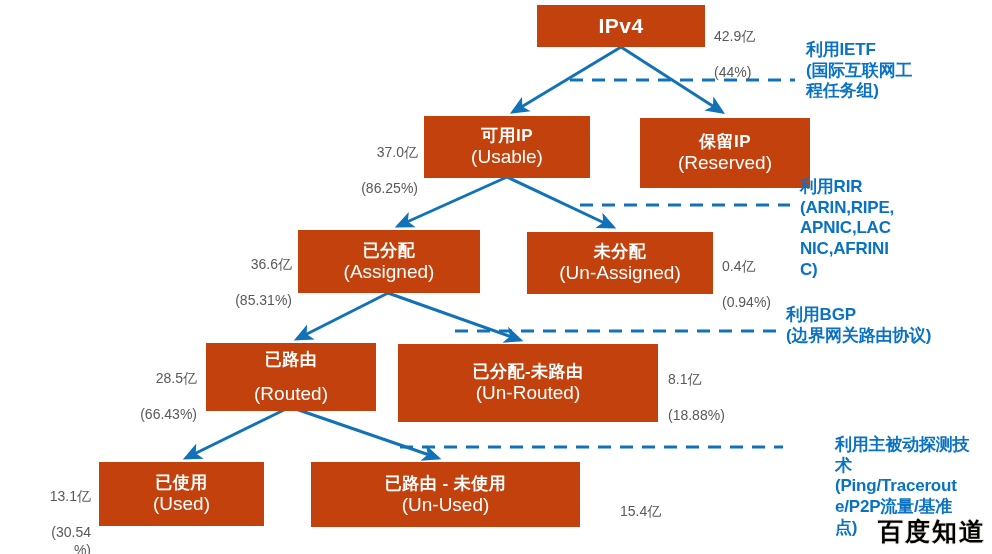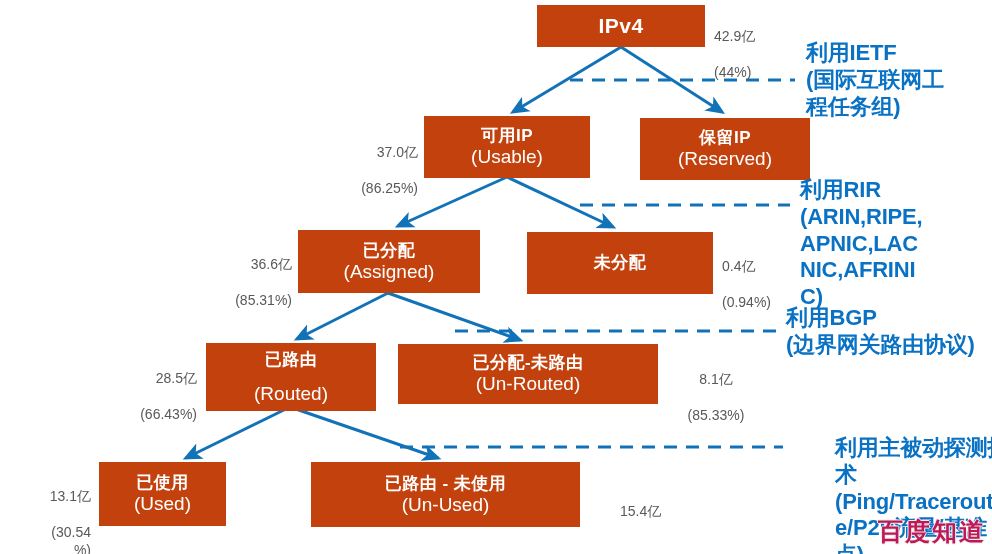--- a/index.html
+++ b/index.html
@@ -57,33 +57,33 @@
     color: #595959;
     font-size: 14px;
     line-height: 1.28;
     text-align: right;
     white-space: pre-line;
   }
   .annot {
     position: absolute;
     color: #0a72c4;
     font-weight: bold;
-    font-size: 22px;
+    font-size: 17px;
     line-height: 1.22;
     text-align: left;
     white-space: pre-line;
     letter-spacing: -0.2px;
   }
   #watermark {
     position: absolute;
     right: 6px;
     bottom: 6px;
     font-size: 25px;
     font-weight: bold;
-    color: #be185d;
+    color: #000000;
     letter-spacing: 2px;
     text-shadow:
       1px 0 0 #f3ece3, -1px 0 0 #f3ece3,
       0 1px 0 #f3ece3, 0 -1px 0 #f3ece3;
   }
 </style>
 </head>
 <body>
 
 <div id="stage">
@@ -115,45 +115,46 @@
 
   <div class="node root" style="left:537px; top:5px; width:168px; height:42px;">
     <span class="cn">IPv4</span>
   </div>
 
   <div class="node" style="left:424px; top:116px; width:166px; height:62px;">
     <span class="cn">可用IP</span>
     <span class="en">(Usable)</span>
   </div>
 
-  <div class="node" style="left:640px; top:118px; width:170px; height:62px;">
+  <div class="node" style="left:640px; top:118px; width:170px; height:70px;">
     <span class="cn">保留IP</span>
     <span class="en">(Reserved)</span>
   </div>
 
   <div class="node" style="left:298px; top:230px; width:182px; height:63px;">
     <span class="cn">已分配</span>
     <span class="en">(Assigned)</span>
   </div>
 
   <div class="node" style="left:527px; top:232px; width:186px; height:62px;">
     <span class="cn">未分配</span>
+    <span class="en">(Un-Assigned)</span>
   </div>
 
   <div class="node" style="left:206px; top:343px; width:170px; height:68px;gap:13px;">
     <span class="cn">已路由</span>
     <span class="en">(Routed)</span>
   </div>
 
-  <div class="node" style="left:398px; top:344px; width:260px; height:60px;">
+  <div class="node" style="left:398px; top:344px; width:260px; height:78px;">
     <span class="cn">已分配-未路由</span>
     <span class="en">(Un-Routed)</span>
   </div>
 
-  <div class="node" style="left:99px; top:462px; width:127px; height:64px;">
+  <div class="node" style="left:99px; top:462px; width:165px; height:64px;">
     <span class="cn">已使用</span>
     <span class="en">(Used)</span>
   </div>
 
   <div class="node" style="left:311px; top:462px; width:269px; height:65px;">
     <span class="cn">已路由 - 未使用</span>
     <span class="en">(Un-Used)</span>
   </div>
 
   <div class="stat" style="left:714px; top:10px; width:92px; text-align:left;">
@@ -174,23 +175,23 @@
   <div class="stat" style="left:722px; top:240px; width:92px; text-align:left;">
     <div>0.4亿</div>
     <div>(0.94%)</div>
   </div>
 
   <div class="stat" style="left:101px; top:352px; width:96px;">
     <div>28.5亿</div>
     <div>(66.43%)</div>
   </div>
 
-  <div class="stat" style="left:668px; top:353px; width:96px; text-align:center;">
+  <div class="stat" style="left:668px; top:353px; width:96px; text-align:left;">
     <div>8.1亿</div>
-    <div>(85.33%)</div>
+    <div>(18.88%)</div>
   </div>
 
   <div class="stat" style="left:1px; top:470px; width:90px;">
     <div>13.1亿</div>
     <div>(30.54
 %)</div>
   </div>
 
   <div class="stat" style="left:620px; top:485px; width:110px; text-align:left;">
     <div>15.4亿</div>

